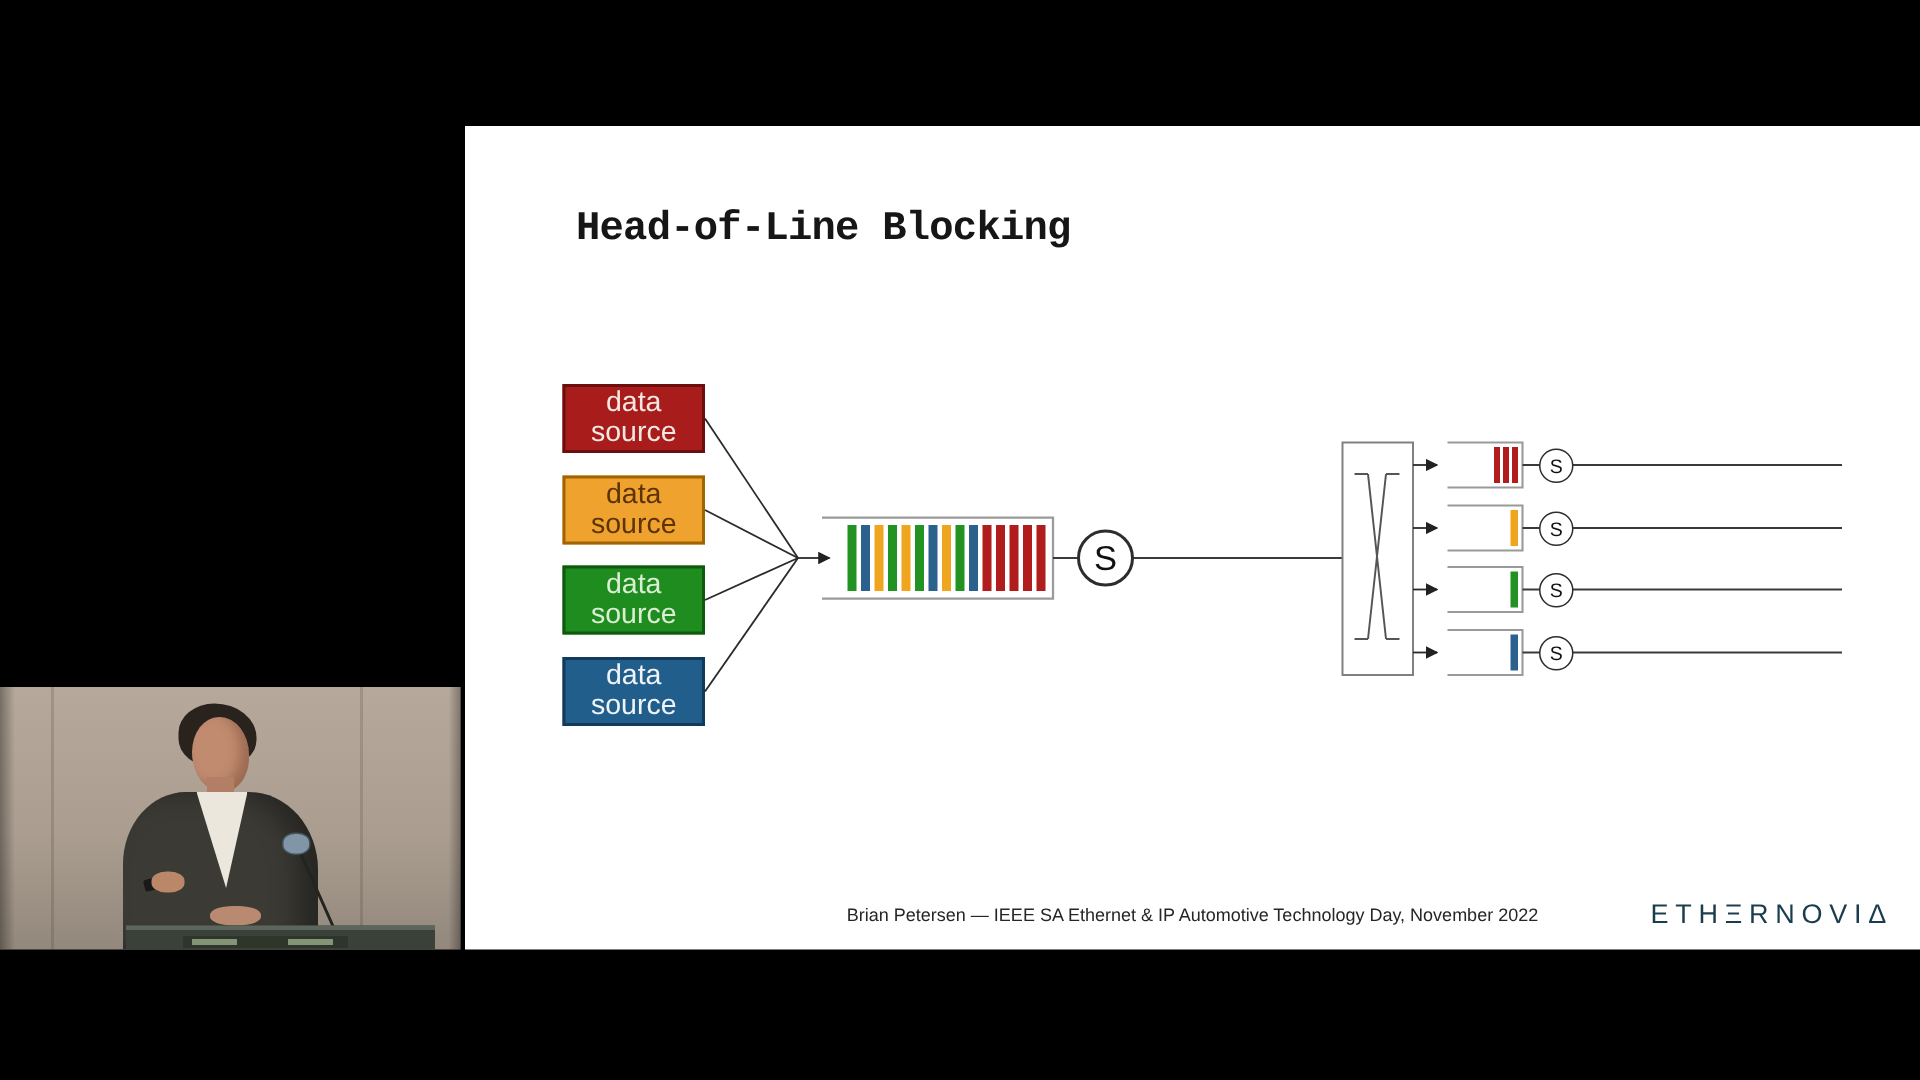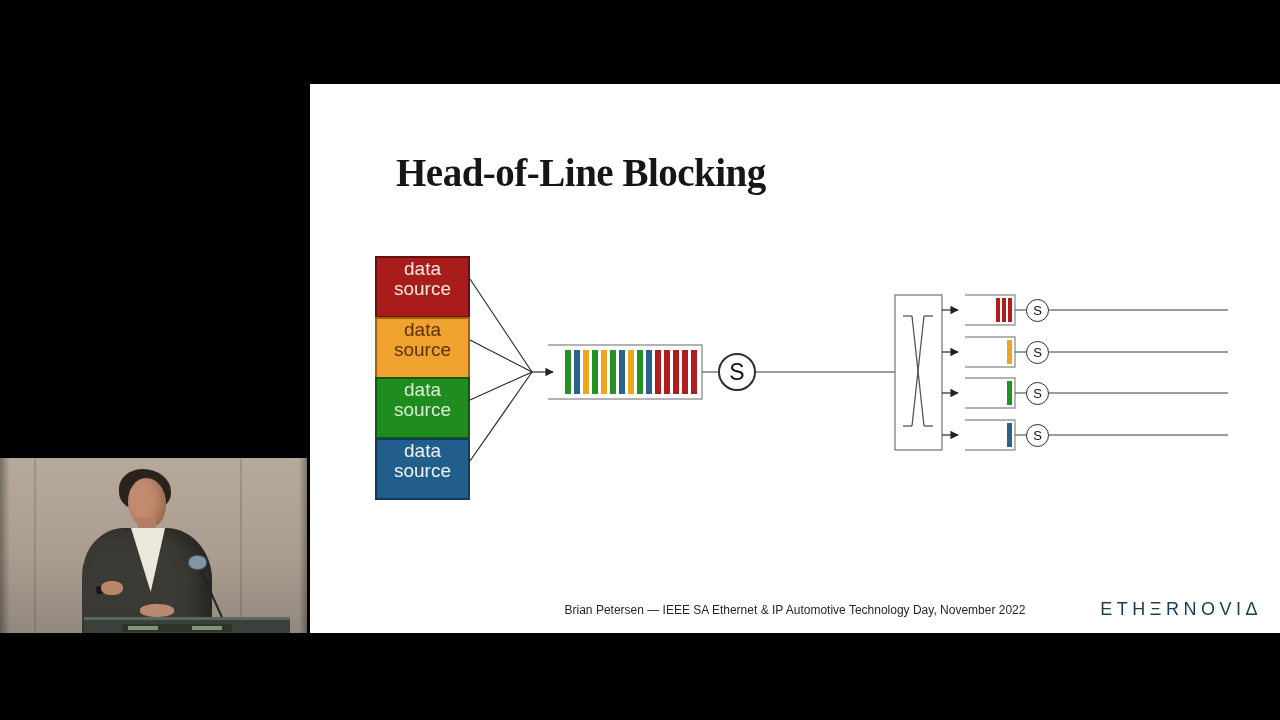--- a/index.html
+++ b/index.html
@@ -1,25 +1,25 @@
 <!DOCTYPE html>
 <html><head>
 <meta charset="utf-8">
 <style>
   html,body{margin:0;padding:0;background:#000;}
   .stage{position:relative;width:1280px;height:720px;background:#000;overflow:hidden;
          font-family:"Liberation Sans",sans-serif;}
 
   
   .slide{position:absolute;left:310px;top:84px;width:970px;height:549px;background:#fff;}
-  .slide-title{position:absolute;left:74px;top:54px;margin:12px;font-size:39px;font-weight:700;
-               letter-spacing:-0.5px;color:#161616;font-family:Liberation Serif, serif;}
+  .slide-title{position:absolute;left:74px;top:54px;margin:0;font-size:27px;font-weight:700;
+               letter-spacing:-0.5px;color:#161616;font-family:Liberation Mono, monospace;}
   .diagram-svg{position:absolute;left:0;top:0;z-index:1;}
 
-  .source-box{position:absolute;left:65px;width:95px;height:62px;border:2px solid;
+  .source-box{position:absolute;left:65px;width:95px;height:46px;border:2px solid;
               box-sizing:border-box;text-align:center;font-size:19px;line-height:20px;
               padding-top:1px;z-index:3;}
   .stripes{position:absolute;left:255px;top:266px;width:132px;height:44px;
            display:flex;gap:3px;z-index:3;}
   .stripe{width:6px;height:100%;}
   .out-stripes{position:absolute;height:24px;display:flex;gap:2px;z-index:3;}
   .out-stripe{height:100%;}
 
   .sched{position:absolute;background:#fff;border:2px solid #2d2d2d;border-radius:50%;
          display:flex;align-items:center;justify-content:center;z-index:4;color:#111;

